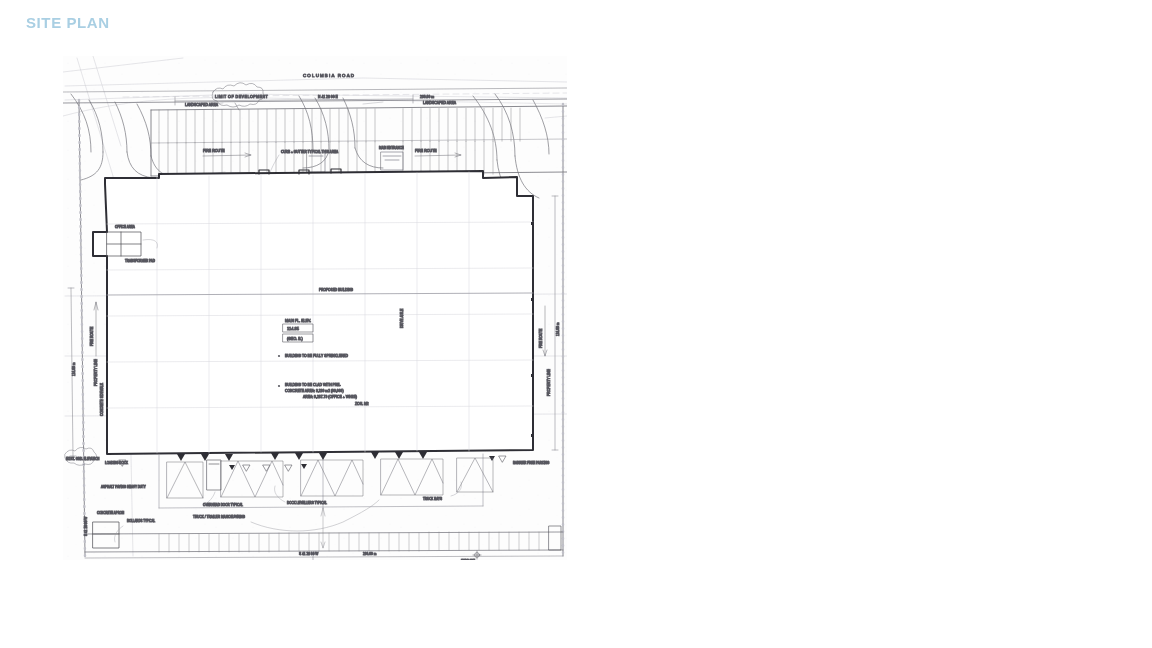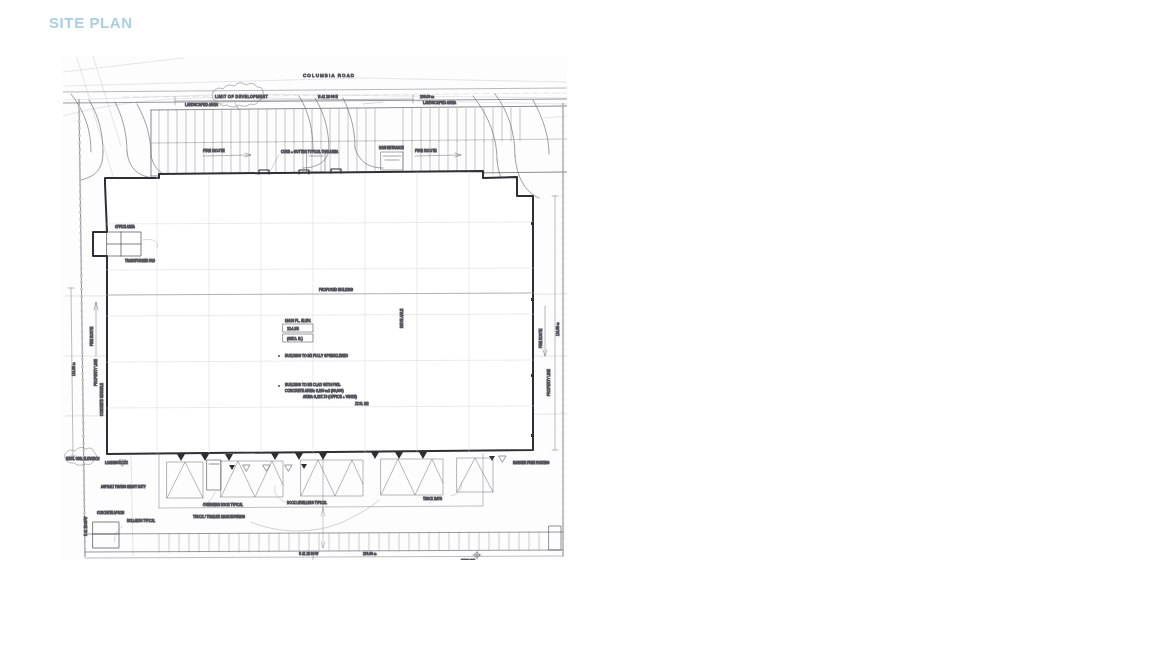--- a/index.html
+++ b/index.html
@@ -1,21 +1,21 @@
 <!DOCTYPE html>
 <html><head>
 <meta charset="utf-8">
 <style>
   html,body{margin:0;padding:0;}
   body{
     width:1152px;height:648px;background:#ffffff;overflow:hidden;
     font-family:"Liberation Sans",sans-serif;position:relative;
   }
   #page-title{
-    position:absolute;left:49px;top:14px;
+    position:absolute;left:26px;top:14px;
     font-size:15px;font-weight:bold;letter-spacing:.6px;
     color:#a9cfe3;user-select:none;
   }
   #plan-viewport{
     position:absolute;left:63px;top:56px;width:504px;height:504px;
     background:#ffffff;overflow:hidden;
   }
   #plan-svg{display:block;width:504px;height:504px;}
   .hw{font-family:"Liberation Sans",sans-serif;fill:#6d6d72;}
 </style>

